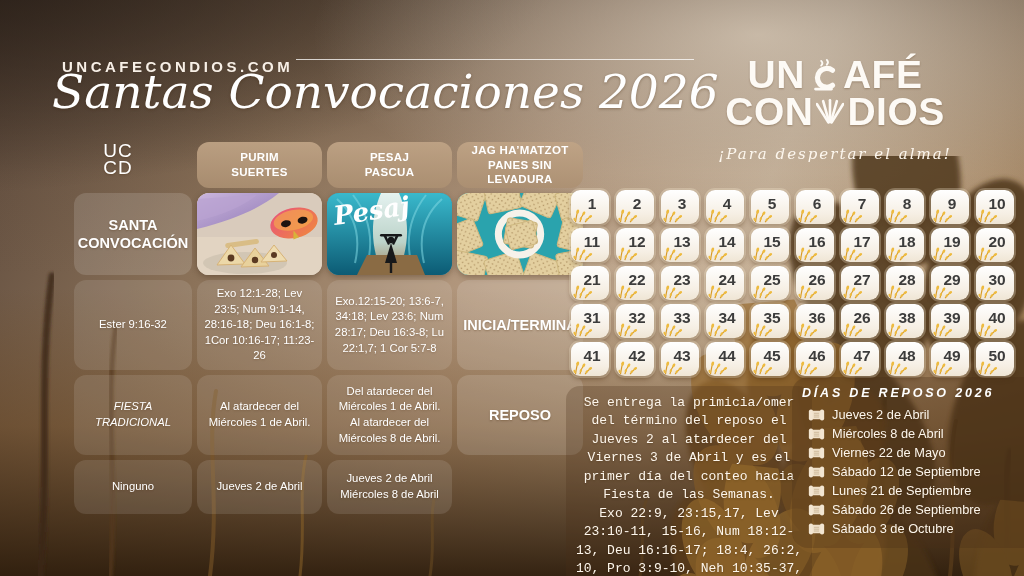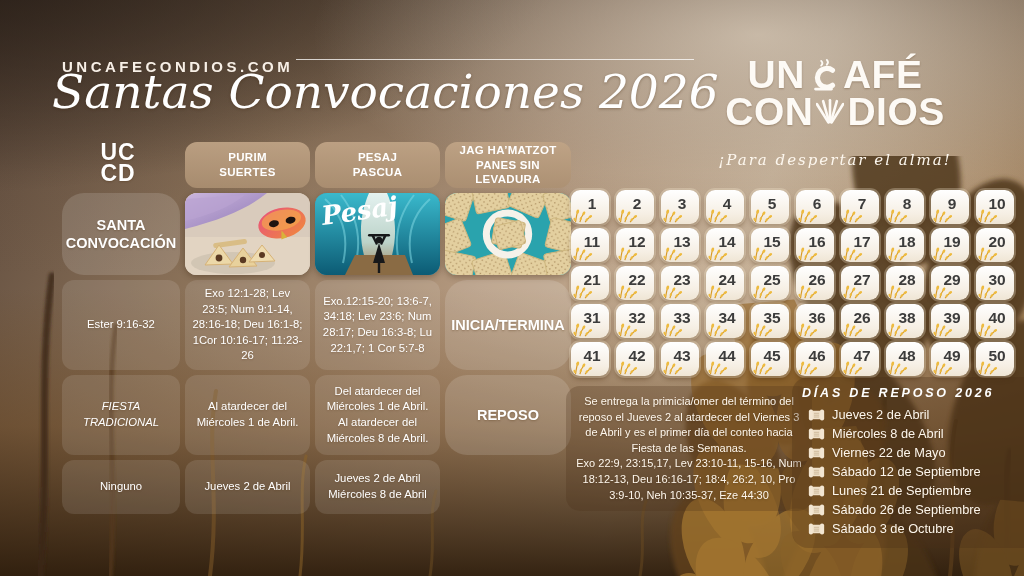--- a/index.html
+++ b/index.html
@@ -25,35 +25,35 @@
   .main-title{position:absolute;left:52px;top:66px;width:620px;
     font-family:"DejaVu Serif",serif;font-style:italic;font-size:47px;line-height:1.1;
     color:#fff;text-shadow:0 1px 3px rgba(60,35,10,.35);white-space:nowrap;}
 
   
   .logo{position:absolute;left:700px;top:56px;width:270px;text-align:center;}
   .logo-row{display:flex;justify-content:center;align-items:center;gap:3px;
     font-weight:bold;font-size:39px;line-height:.95;letter-spacing:.5px;color:#fdfaf5;
     text-shadow:0 1px 2px rgba(70,40,10,.3);}
   .logo-row svg{display:block;}
-  .tagline{margin-top:21px;font-family:"DejaVu Serif",serif;font-style:italic;
+  .tagline{margin-top:15px;font-family:"DejaVu Serif",serif;font-style:italic;
     font-size:15px;letter-spacing:2px;color:#fdf7ee;white-space:nowrap;}
   .monogram{position:absolute;left:96px;top:142px;width:44px;text-align:center;
-    font-weight:bold;font-size:23px;line-height:.92;letter-spacing:1px;color:#fff;
+    font-weight:normal;font-size:19px;line-height:.92;letter-spacing:1px;color:#fff;
     text-shadow:0 1px 2px rgba(70,40,10,.3);}
 
   
-  .ftable{position:absolute;left:62px;top:142px;display:grid;
+  .ftable{position:absolute;left:74px;top:142px;display:grid;
     grid-template-columns:118px 125px 125px 126px;
     grid-template-rows:46px 82px 90px 80px 54px;gap:5px;}
   .cell{border-radius:12px;display:flex;flex-direction:column;align-items:center;justify-content:center;text-align:center;}
   .hdr{background:linear-gradient(180deg, rgba(192,164,134,.92), rgba(172,144,114,.88));
     color:#fff;font-weight:bold;font-size:11.5px;line-height:1.3;letter-spacing:.3px;padding:2px;}
   .rowlabel{background:rgba(255,255,255,.14);font-weight:bold;font-size:14.5px;line-height:1.25;padding:2px 4px;
-    text-shadow:0 1px 2px rgba(70,40,10,.3);border-radius:22px;}
+    text-shadow:0 1px 2px rgba(70,40,10,.3);}
   .txtcell{background:rgba(255,255,255,.11);font-size:11.3px;line-height:1.38;padding:4px 6px;color:#fff;
     text-shadow:0 1px 2px rgba(70,40,10,.25);}
   .imgcell{border-radius:12px;overflow:hidden;padding:0;background:#d9cbbc;box-shadow:0 2px 6px rgba(50,30,10,.35);}
   .imgcell svg{display:block;width:100%;height:100%;}
   .fiesta-tag{font-style:italic;display:block;}
   .corner{background:none;}
 
   
   .omer{position:absolute;left:571px;top:190px;display:grid;
     grid-template-columns:repeat(10,38px);grid-auto-rows:34px;gap:4px 7px;}
@@ -61,21 +61,21 @@
     background:linear-gradient(180deg,#ffffff 0%,#f6efe4 70%,#efe5d4 100%);
     box-shadow:0 0 0 2px rgba(255,243,218,.28), 0 3px 5px rgba(70,40,10,.45);
     display:flex;align-items:center;justify-content:center;}
   .tile-num{font-weight:bold;font-size:15.5px;color:#3c3c3c;transform:translate(2px,-3px);}
   .tile .wheat{position:absolute;left:1px;bottom:1px;width:21px;height:14px;}
 
   
   .primicias{position:absolute;left:566px;top:386px;width:228px;
     background:rgba(72,47,24,.26);border-radius:14px;padding:8px 9px;text-align:center;}
   .primicias h3{margin:0 0 3px 0;font-size:12.5px;letter-spacing:.4px;color:#fff;}
-  .primicias p{margin:0;font-size:11px;line-height:1.42;color:#fdf6ec;text-shadow:0 1px 2px rgba(60,35,10,.3);}
+  .primicias p{margin:0;font-size:13px;line-height:1.42;color:#fdf6ec;text-shadow:0 1px 2px rgba(60,35,10,.3);font-family:Liberation Mono, monospace;}
 
   
   .sabbath{position:absolute;left:792px;top:377px;width:230px;
     background:rgba(72,47,24,.30);border-radius:16px;padding:9px 10px 10px 10px;}
   .sabbath h3{margin:0 0 5px 0;font-style:italic;font-size:12.5px;letter-spacing:2.8px;color:#fff;white-space:nowrap;}
   .sabbath ul{list-style:none;margin:0;padding:0 0 0 6px;}
   .sabbath li{display:flex;align-items:center;gap:7px;height:19px;font-size:12.8px;color:#fdf6ec;
     text-shadow:0 1px 2px rgba(60,35,10,.3);}
   .sabbath li svg{width:17px;height:14px;flex:0 0 auto;}
 </style>

